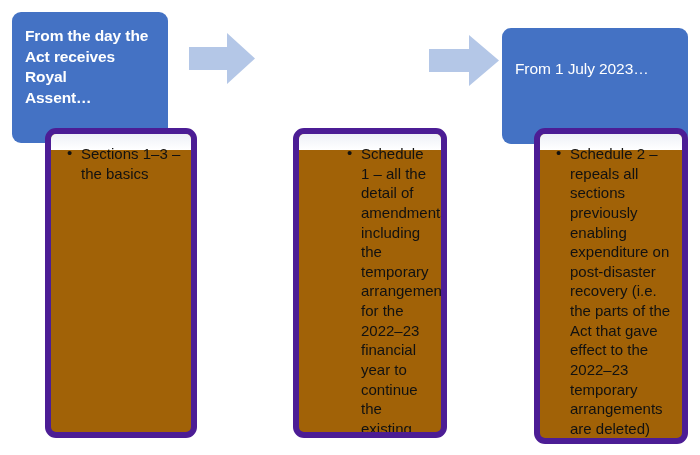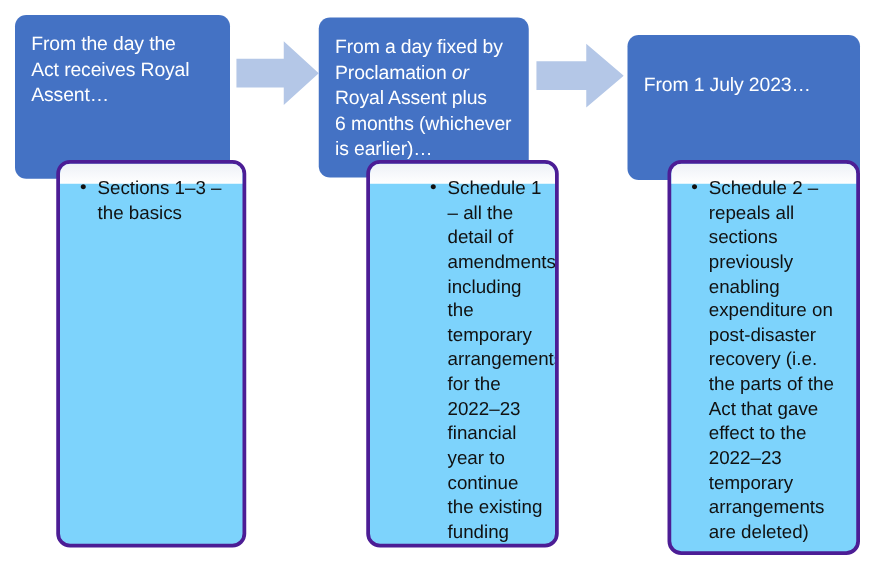--- a/index.html
+++ b/index.html
@@ -34,32 +34,32 @@
     letter-spacing: -0.1px;
   }
   .trigger-box .txt {
     display: block;
     white-space: pre-line;
   }
   .trigger-box em {
     font-style: italic;
   }
 
-  #trigger-1 { left: 12px;  top: 12px;  width: 172px; height: 131px; }
+  #trigger-1 { left: 12px;  top: 12px;  width: 156px; height: 131px; font-weight: bold; }
   #trigger-2 { left: 255px; top: 14px;  width: 168px; height: 128px; }
   #trigger-3 { left: 502px; top: 28px;  width: 186px; height: 116px; }
 
   #trigger-3 { padding-top: 31px; }
 
   
   .detail-box {
     position: absolute;
     box-sizing: border-box;
-    background: #7dd3fc;
-    border: 3px solid #4c1d95;
+    background: #a16207;
+    border: 6px solid #4c1d95;
     border-radius: 11px;
     padding: 10px 8px 8px 8px;
     overflow: hidden;
   }
   
   .detail-box::before {
     content: "";
     position: absolute;
     left: 0; right: 0; top: 0;
     height: 16px;
@@ -121,27 +121,20 @@
       <li>Sections 1–3 – the basics</li>
     </ul>
   </div>
 
   <div class="arrow" id="arrow-1">
     <svg viewBox="0 0 66 55" xmlns="http://www.w3.org/2000/svg" aria-hidden="true">
       <polygon points="0,16 38,16 38,2 66,27.5 38,53 38,39 0,39" fill="#B4C7E7"></polygon>
     </svg>
   </div>
 
-  <div class="trigger-box" id="trigger-2">
-    <span class="txt"><span>From a day fixed by
-Proclamation </span><em>or</em><span>
-Royal Assent plus
-6 months (whichever
-is earlier)…</span></span>
-  </div>
 
   <div class="detail-box" id="detail-2">
     <ul class="bullets">
       <li>Schedule 1 – all the detail of amendments, including the temporary arrangements for the 2022–23 financial year to continue the existing funding categories and annual caps under the rebranded Fund</li>
     </ul>
   </div>
 
   <div class="arrow" id="arrow-2">
     <svg viewBox="0 0 70 55" xmlns="http://www.w3.org/2000/svg" aria-hidden="true">
       <polygon points="0,16 40,16 40,2 70,27.5 40,53 40,39 0,39" fill="#B4C7E7"></polygon>

